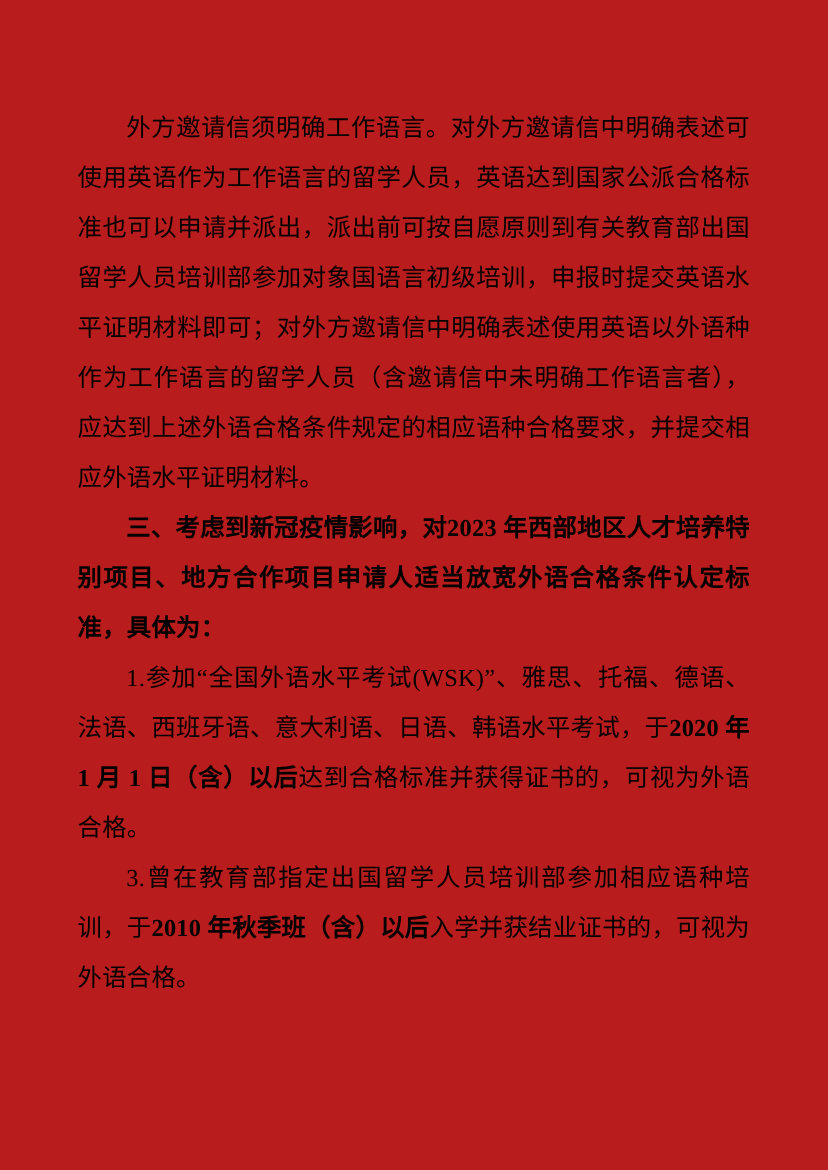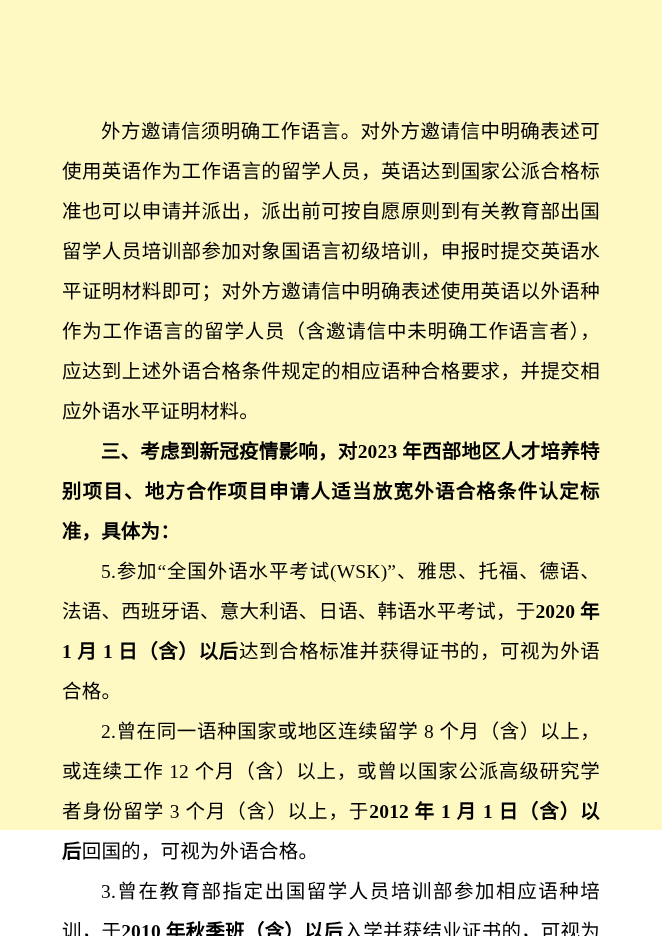--- a/index.html
+++ b/index.html
@@ -12,23 +12,23 @@
     width: 662px;
     height: 936px;
     font-family: "Liberation Serif", "DejaVu Serif", serif;
     color: #000000;
     overflow: hidden;
   }
   .page {
     position: relative;
     box-sizing: border-box;
     width: 662px;
-    height: 830px;
-    padding: 112px 62px 40px 62px;
-    background: #fef9c3;
+    height: 936px;
+    padding: 84px 62px 40px 62px;
+    background: #b91c1c;
   }
   .doc-body {
     font-size: 19.5px;
     line-height: 40px;
     text-align: justify;
     text-justify: inter-ideograph;
     letter-spacing: 0.2px;
   }
   p.para {
     margin: 0;
@@ -55,20 +55,19 @@
 </head>
 <body>
 
 <div class="page">
   <div class="doc-body">
 
     <p class="para">外方邀请信须明确工作语言。对外方邀请信中明确表述可使用英语作为工作语言的留学人员，英语达到国家公派合格标准也可以申请并派出，派出前可按自愿原则到有关教育部出国留学人员培训部参加对象国语言初级培训，申报时提交英语水平证明材料即可；对外方邀请信中明确表述使用英语以外语种作为工作语言的留学人员（含邀请信中未明确工作语言者），应达到上述外语合格条件规定的相应语种合格要求，并提交相应外语水平证明材料。</p>
 
     <p class="para heading"><span><span class="bold">三、考虑到新冠疫情影响，对</span><span class="bold">2023 年西部地区人才培养特别项目、地方合作项目</span><span class="bold">申请人适当</span><span class="bold">放宽外语合格条件认定标准</span><span class="bold">，具体为：</span></span></p>
 
-    <p class="para"><span><span>5.参加“全国外语水平考试(WSK)”、雅思、托福、德语、法语、西班牙语、意大利语、日语、韩语水平考试，于</span><span class="bold">2020 年 1 月 1 日（含）以后</span><span>达到合格标准并获得证书的，可视为外语合格。</span></span></p>
+    <p class="para"><span><span>1.参加“全国外语水平考试(WSK)”、雅思、托福、德语、法语、西班牙语、意大利语、日语、韩语水平考试，于</span><span class="bold">2020 年 1 月 1 日（含）以后</span><span>达到合格标准并获得证书的，可视为外语合格。</span></span></p>
 
-    <p class="para"><span><span>2.曾在同一语种国家或地区连续留学 8 个月（含）以上，或连续工作 12 个月（含）以上，或曾以国家公派高级研究学者身份留学 3 个月（含）以上，于</span><span class="bold">2012 年 1 月 1 日（含）以后</span><span>回国的，可视为外语合格。</span></span></p>
 
     <p class="para"><span><span>3.曾在教育部指定出国留学人员培训部参加相应语种培训，于</span><span class="bold">2010 年秋季班（含）以后</span><span>入学并获结业证书的，可视为外语合格。</span></span></p>
 
   </div>
 </div>
 
 </body></html>

